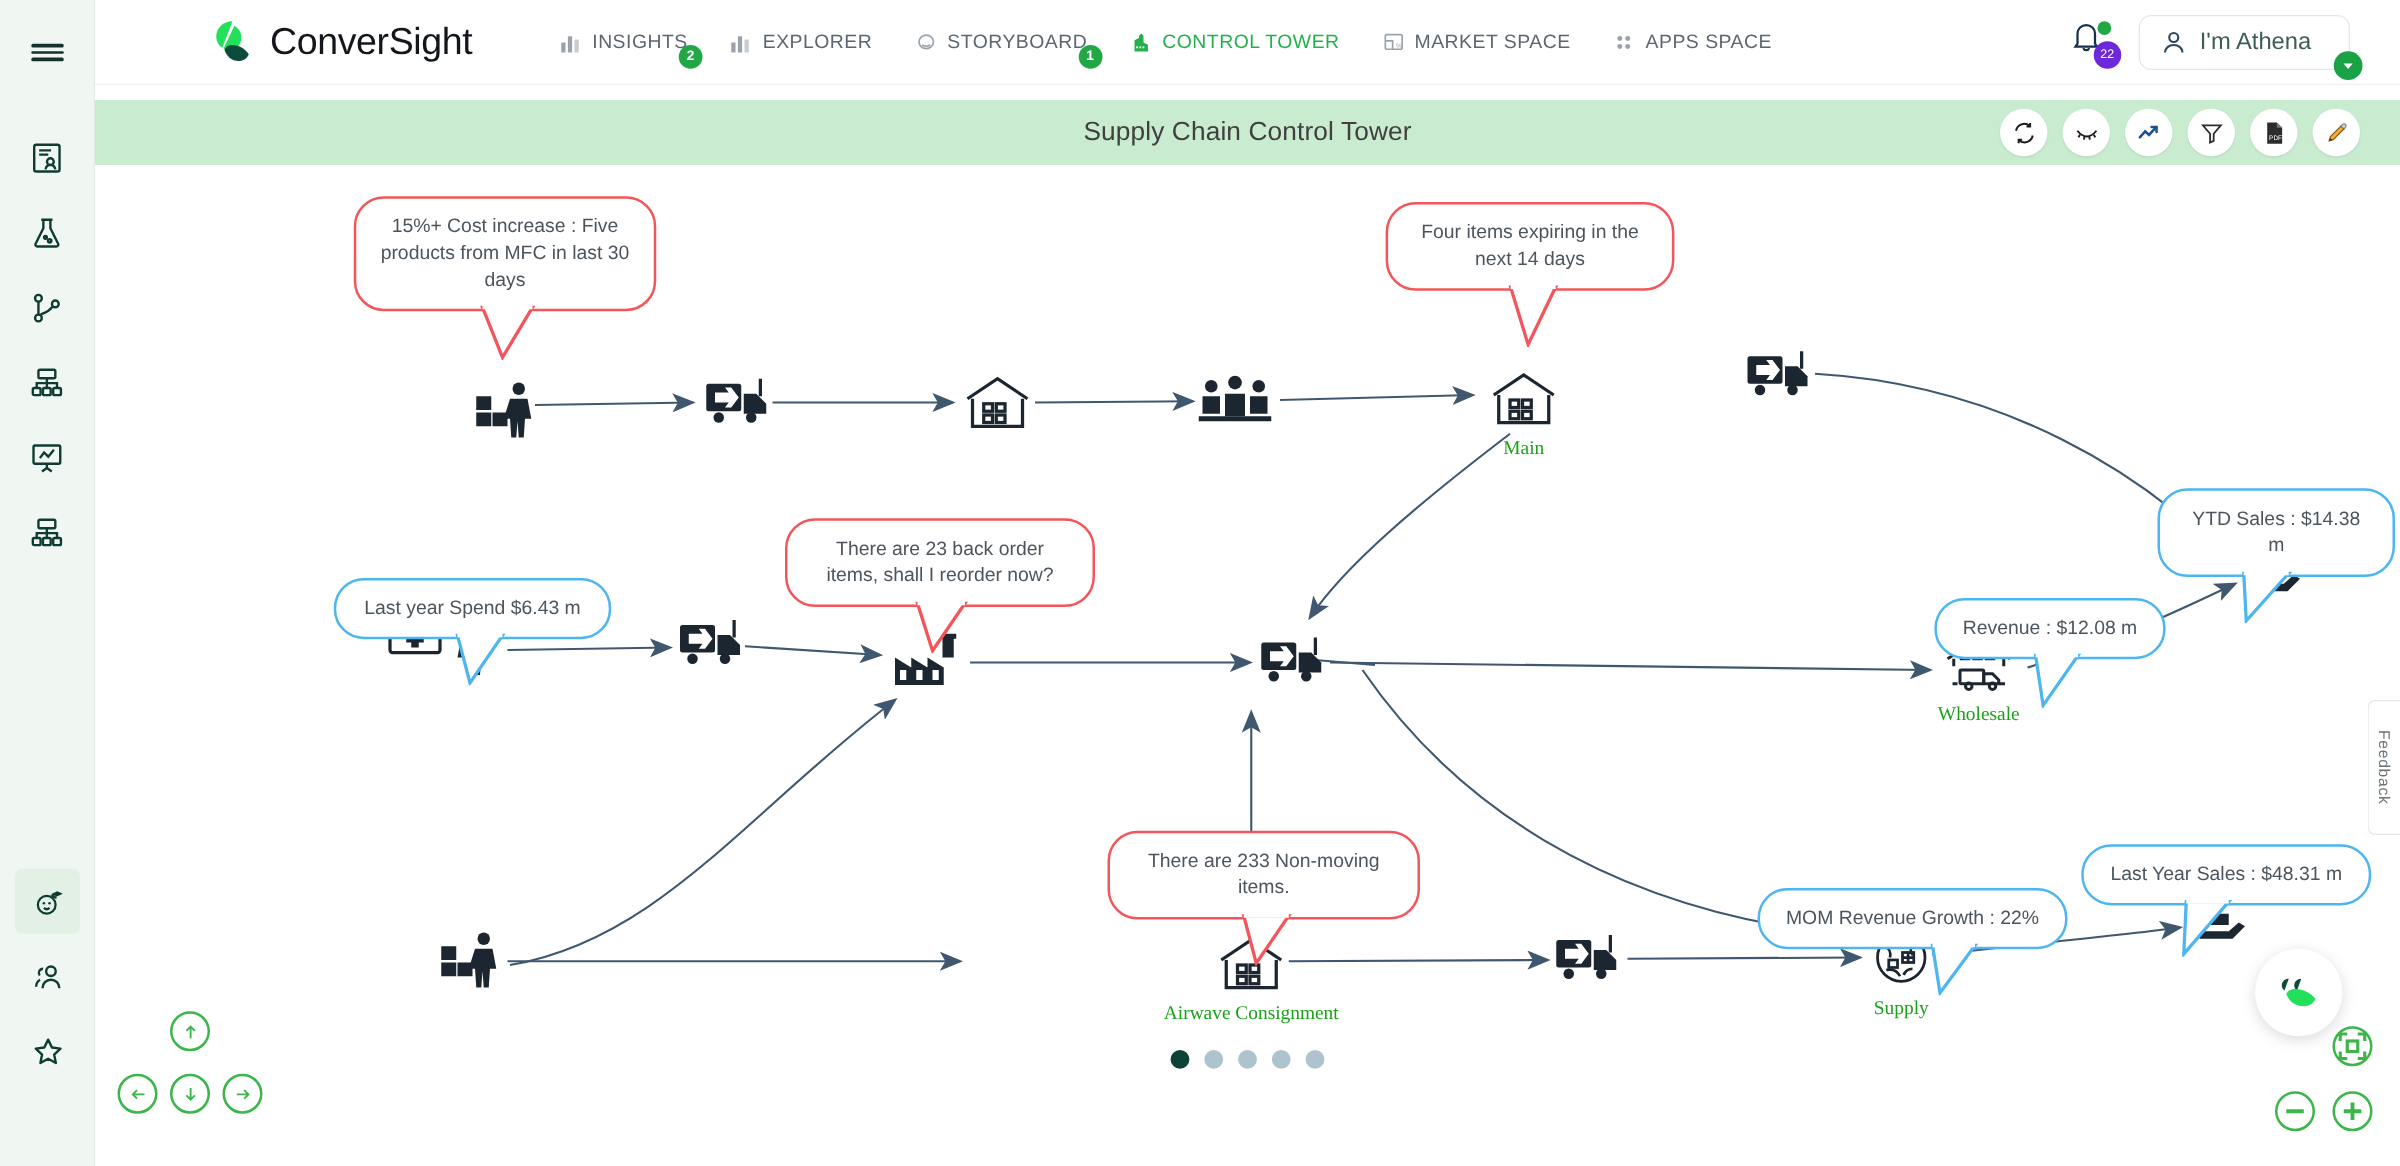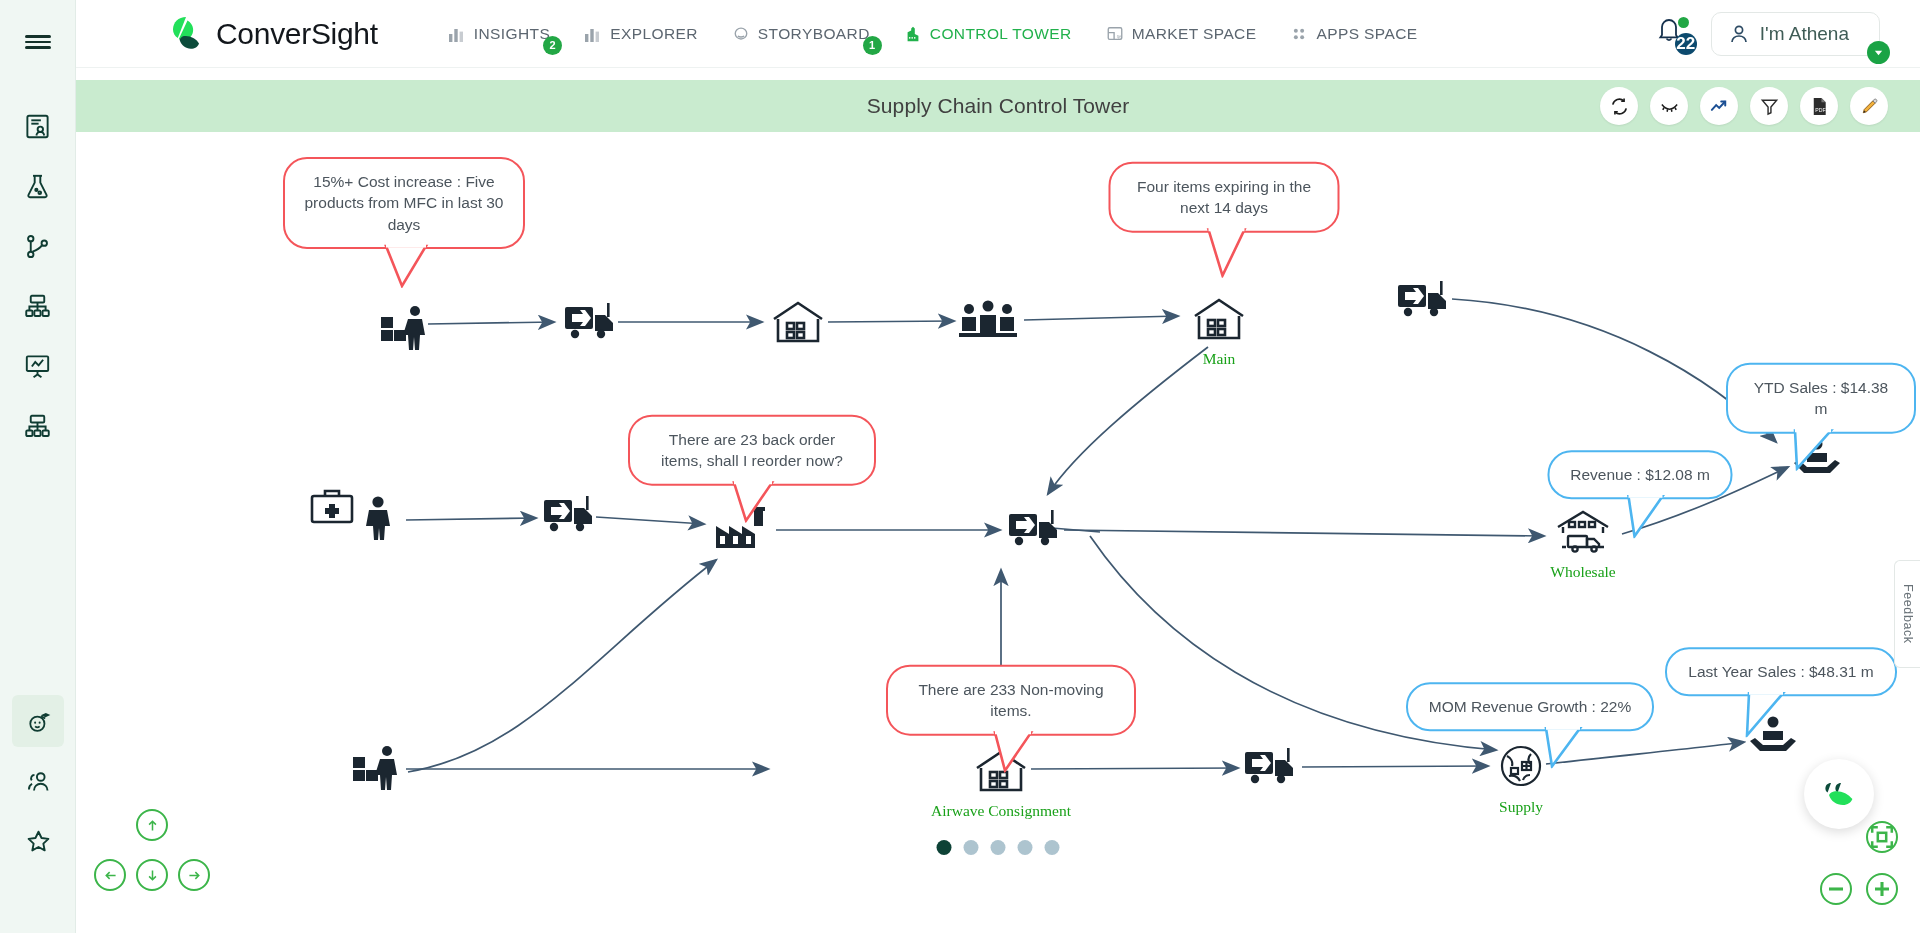--- a/index.html
+++ b/index.html
@@ -67,22 +67,22 @@
   .header-right {
     margin-left:auto; margin-right:40px; display:flex; align-items:center; gap:22px;
   }
   .bell-wrap { position:relative; width:34px; height:38px; cursor:pointer; }
   .bell-dot {
     position:absolute; right:0; top:2px; width:11px; height:11px; border-radius:50%;
     background:#22a745;
   }
   .bell-count {
     position:absolute; right:-8px; bottom:-2px; min-width:22px; height:22px;
-    border-radius:50%; background:#0c4a6e; color:#fff; font-size:17px;
-    font-weight:700; display:flex; align-items:center; justify-content:center;
+    border-radius:50%; background:#6d28d9; color:#fff; font-size:10px;
+    font-weight:400; display:flex; align-items:center; justify-content:center;
   }
   .user-pill {
     position:relative; display:flex; align-items:center; gap:10px;
     border:1px solid #e3e8e6; border-radius:10px; padding:10px 30px 10px 16px;
     cursor:pointer;
   }
   .user-pill-label { font-size:19px; color:#3f5c56; }
   .user-caret {
     position:absolute; right:-11px; bottom:-9px; width:23px; height:23px;
     border-radius:50%; background:#1aa345; display:flex; align-items:center;
@@ -126,21 +126,21 @@
 
   
   .callout {
     position:absolute; transform:translate(-50%,-50%);
     background:#fff; border:2.4px solid; border-radius:24px;
     padding:12px 18px; text-align:center;
     font-size:15.5px; color:#4c555d; line-height:1.38;
     max-width:260px;
   }
   .callout.red { border-color:#f4555a; }
-  .callout.blue { border-color:#4db5f0; }
+  .callout.blue { border-color:#4db5f0;margin-top:28px; }
 
   
   .dots {
     position:absolute; left:50%; transform:translateX(-50%); bottom:78px;
     display:flex; gap:12px;
   }
   .dot { width:15px; height:15px; border-radius:50%; background:#adc4cf; cursor:pointer; }
   .dot.on { background:#0d4236; }
 
   
@@ -639,20 +639,27 @@
   </div>
 
   <div class="callout red" style="left:1148px;top:65px;width:231px">
     <span>Four items expiring in the next 14 days</span>
     <svg style="position:absolute;left:50%;top:100%;transform:translateX(-22px);margin-top:-3px" width="50" height="50" viewBox="0 0 50 50">
       <path d="M6 2 L42 2 L20 48 Z" fill="#fff" stroke="#f4555a" stroke-width="2.6"></path>
       <path d="M6 1 L42 1" stroke="#fff" stroke-width="5"></path>
     </svg>
   </div>
 
+  <div class="callout blue" style="left:302px;top:327px;width:222px">
+    <span>Last year Spend $6.43 m</span>
+    <svg style="position:absolute;left:50%;top:100%;transform:translateX(-16px);margin-top:-3px" width="48" height="42" viewBox="0 0 48 42">
+      <path d="M4 2 L40 2 L14 40 Z" fill="#fff" stroke="#4db5f0" stroke-width="2.6"></path>
+      <path d="M4 1 L40 1" stroke="#fff" stroke-width="5"></path>
+    </svg>
+  </div>
 
   <div class="callout red" style="left:676px;top:318px;width:248px">
     <span>There are 23 back order items, shall I reorder now?</span>
     <svg style="position:absolute;left:50%;top:100%;transform:translateX(-24px);margin-top:-3px" width="56" height="42" viewBox="0 0 56 42">
       <path d="M6 2 L44 2 L18 40 Z" fill="#fff" stroke="#f4555a" stroke-width="2.6"></path>
       <path d="M6 1 L44 1" stroke="#fff" stroke-width="5"></path>
     </svg>
   </div>
 
   <div class="callout blue" style="left:1745px;top:266px;width:190px">

